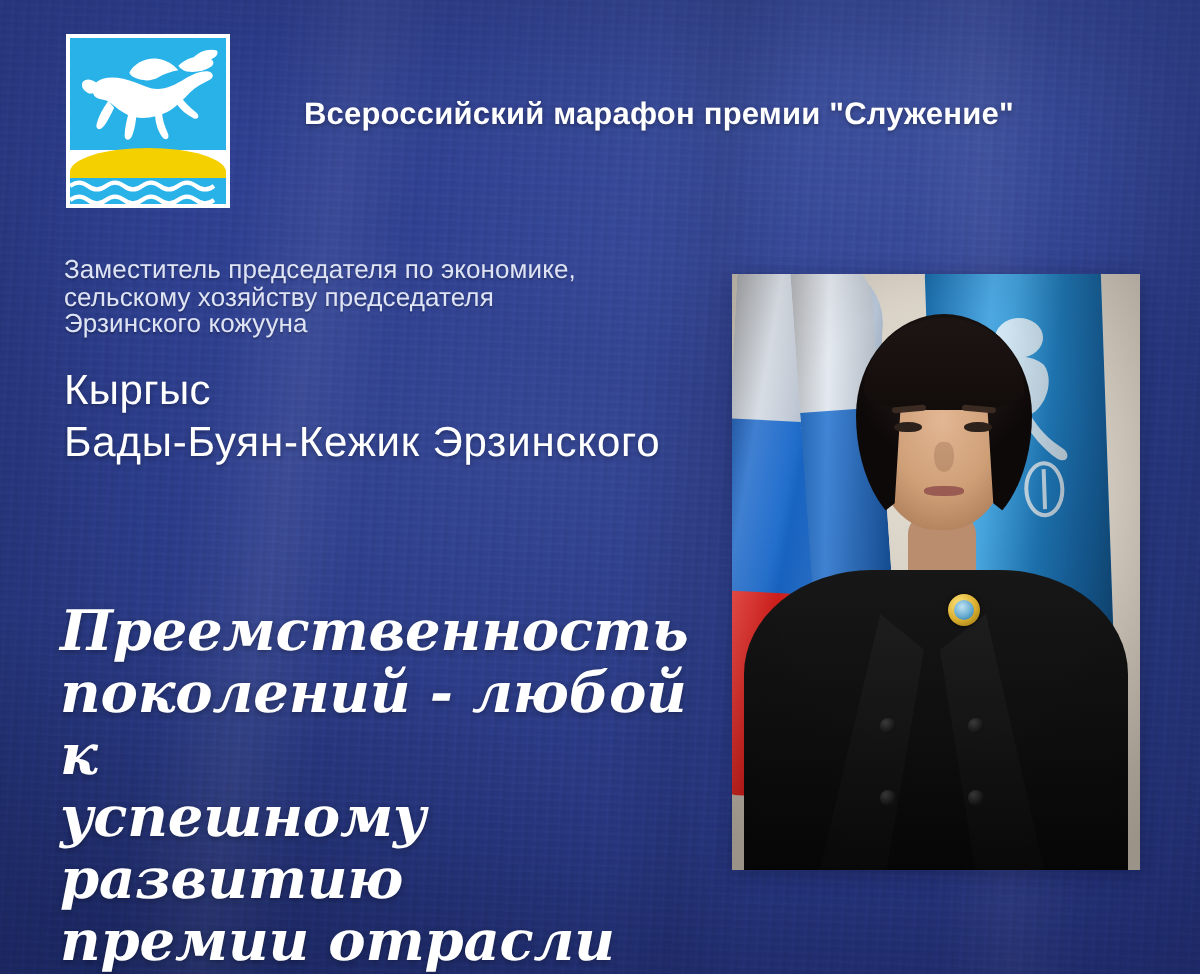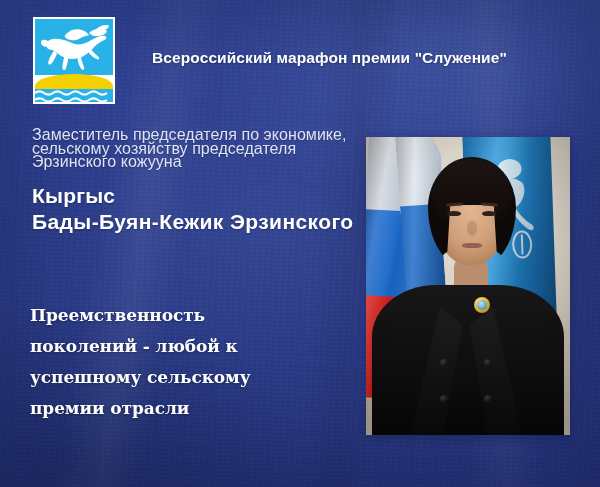--- a/index.html
+++ b/index.html
@@ -122,46 +122,47 @@
   }
 
   
   .info {
     position: absolute;
     left: 32px; top: 128px;
     width: 320px;
   }
   .role {
     color: #dfe4f4;
-    font-size: 16px;
+    font-size: 13px;
     line-height: 13.6px;
     font-weight: 400;
     letter-spacing: .05px;
     text-shadow: 0 1px 1px rgba(0,0,0,.25);
   }
   .person-name {
     margin-top: 14px;
     color: #ffffff;
     font-size: 21px;
     line-height: 26px;
-    font-weight: 700;
+    font-weight: 400;
     letter-spacing: .2px;
     text-shadow: 0 1px 2px rgba(0,0,0,.30);
   }
   .person-name .nm-line { display: block; white-space: nowrap; }
   .nm-last { letter-spacing: .4px; }
 
   .quote {
     position: absolute;
     left: 30px; top: 300px;
     width: 330px;
     color: #ffffff;
     font-family: "DejaVu Serif", "Liberation Serif", serif;
+    font-style: italic;
     font-weight: 700;
-    font-size: 17px;
+    font-size: 28px;
     line-height: 31px;
     letter-spacing: -.1px;
     text-shadow: 0 1px 3px rgba(0,0,0,.32);
   }
 
   
   .photo {
     position: absolute;
     left: 366px; top: 137px;
     width: 204px; height: 298px;
@@ -396,21 +397,21 @@
     </div>
     <div class="person-name">
       <span class="nm-line">Кыргыс</span>
       <span class="nm-line nm-last">Бады-Буян-Кежик Эрзинского</span>
     </div>
   </div>
 
   <div class="quote">
     <span>Преемственность</span><br>
     <span>поколений - любой к</span><br>
-    <span>успешному сельскому</span><br>
+    <span>успешному развитию</span><br>
     <span>премии отрасли</span>
   </div>
 
   <div class="photo">
     <div class="ph-wall"></div>
     <div class="ph-wall-seam"></div>
 
     <div class="flag-ru">
       <div class="fr-w"></div>
       <div class="fr-b"></div>

